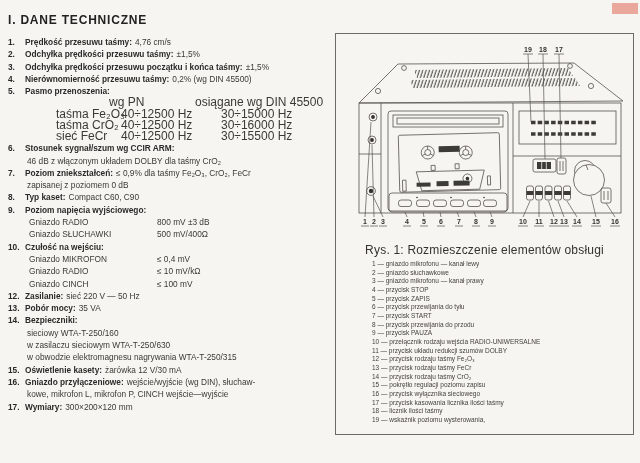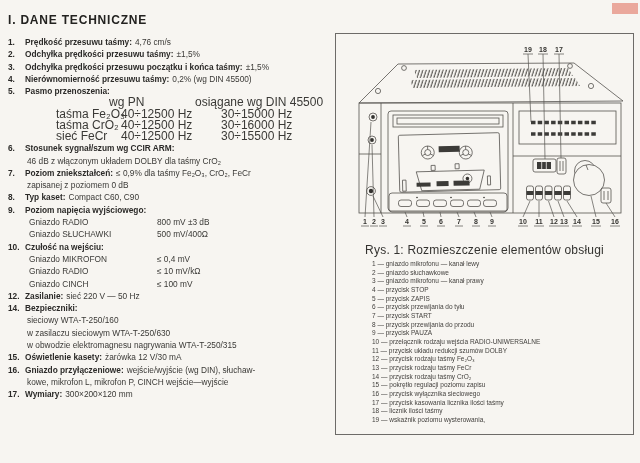--- a/index.html
+++ b/index.html
@@ -104,20 +104,23 @@
     <div class="ti">
       <span class="tn">10.</span><span class="tl">Czułość na wejściu:</span>
       <div class="pair"><span>Gniazdo MIKROFON</span><span class="pr">≤  0,4 mV</span></div>
       <div class="pair"><span>Gniazdo RADIO</span><span class="pr">≤  10 mV/kΩ</span></div>
       <div class="pair"><span>Gniazdo CINCH</span><span class="pr">≤ 100 mV</span></div>
     </div>
 
     <div class="ti">
       <span class="tn">12.</span><span class="tl">Zasilanie:</span><span class="tv">sieć 220 V — 50 Hz</span>
     </div>
+    <div class="ti">
+      <span class="tn">13.</span><span class="tl">Pobór mocy:</span><span class="tv">35 VA</span>
+    </div>
 
     <div class="ti">
       <span class="tn">14.</span><span class="tl">Bezpieczniki:</span>
       <div class="ln">sieciowy WTA-T-250/160</div>
       <div class="ln">w zasilaczu sieciowym WTA-T-250/630</div>
       <div class="ln">w obwodzie elektromagnesu nagrywania WTA-T-250/315</div>
     </div>
 
     <div class="ti">
       <span class="tn">15.</span><span class="tl">Oświetlenie kasety:</span><span class="tv">żarówka 12 V/30 mA</span>

